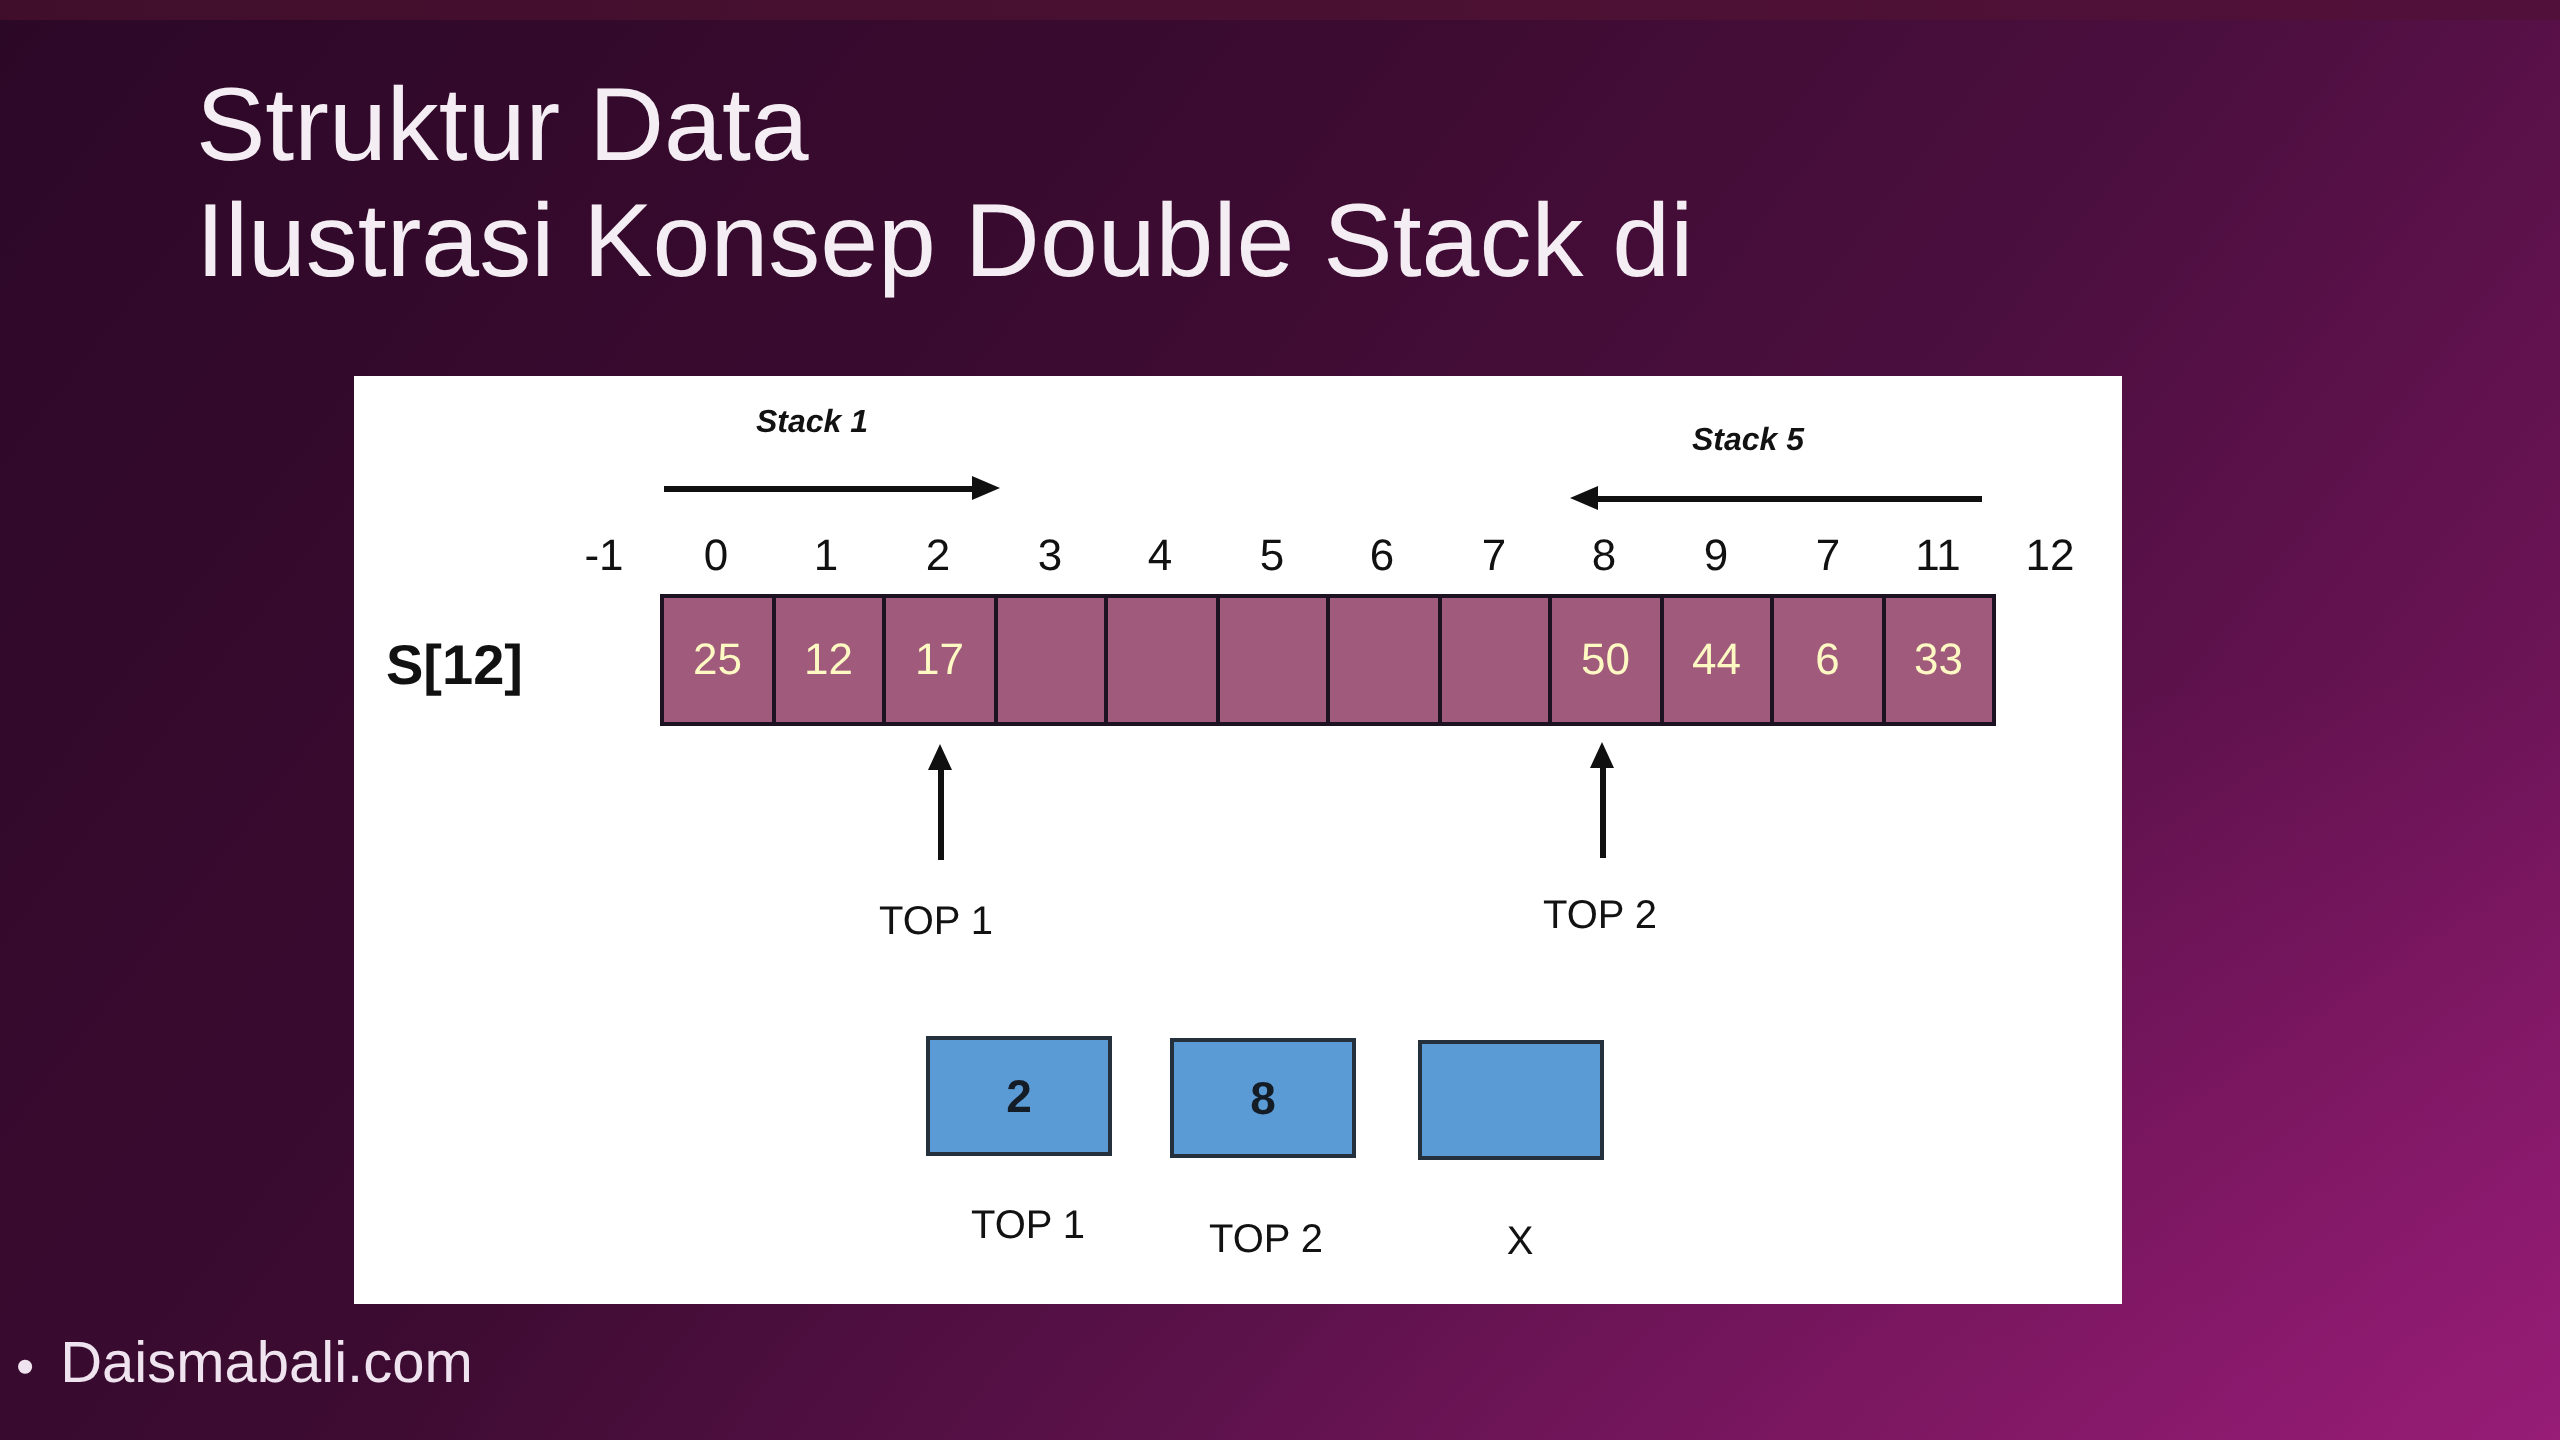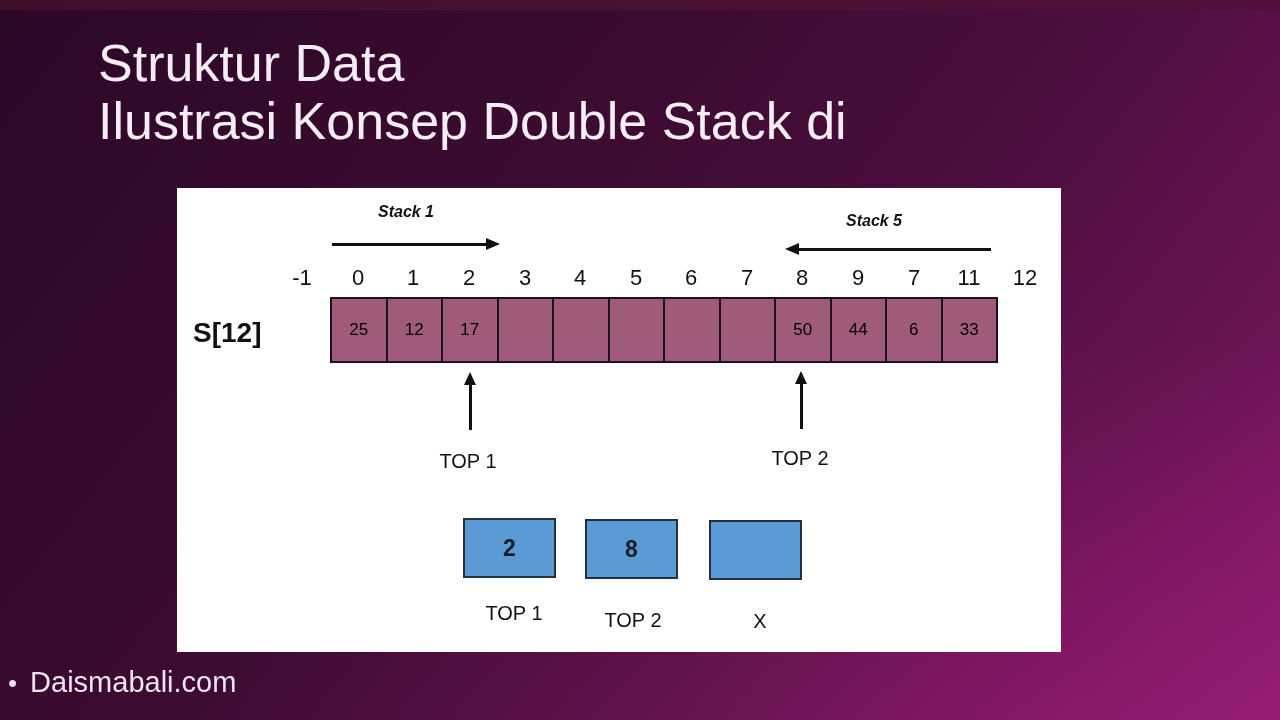--- a/index.html
+++ b/index.html
@@ -58,21 +58,21 @@
   }
 
   
   .cells {
     position: absolute; left: 153px; top: 109px; width: 668px; height: 66px;
     display: flex; box-sizing: border-box;
     border: 2px solid #1d1222; background: #a05b7c;
   }
   .cell {
     flex: 1 1 0; display: flex; align-items: center; justify-content: center;
-    font-size: 17px; color: #000000; box-sizing: border-box;
+    font-size: 22px; color: #fef9c3; box-sizing: border-box;
   }
   .cell + .cell { border-left: 2px solid #1d1222; }
 
   
   .arrow-v { position: absolute; width: 12px; height: 58px; }
   .arrow-v .vhead { position: absolute; top: 0; left: 0; width: 0; height: 0;
     border-left: 6px solid transparent; border-right: 6px solid transparent;
     border-bottom: 13px solid #101010; }
   .arrow-v .vshaft { position: absolute; top: 11px; bottom: 0; left: 4.5px; width: 3px; background: #101010; }
 

